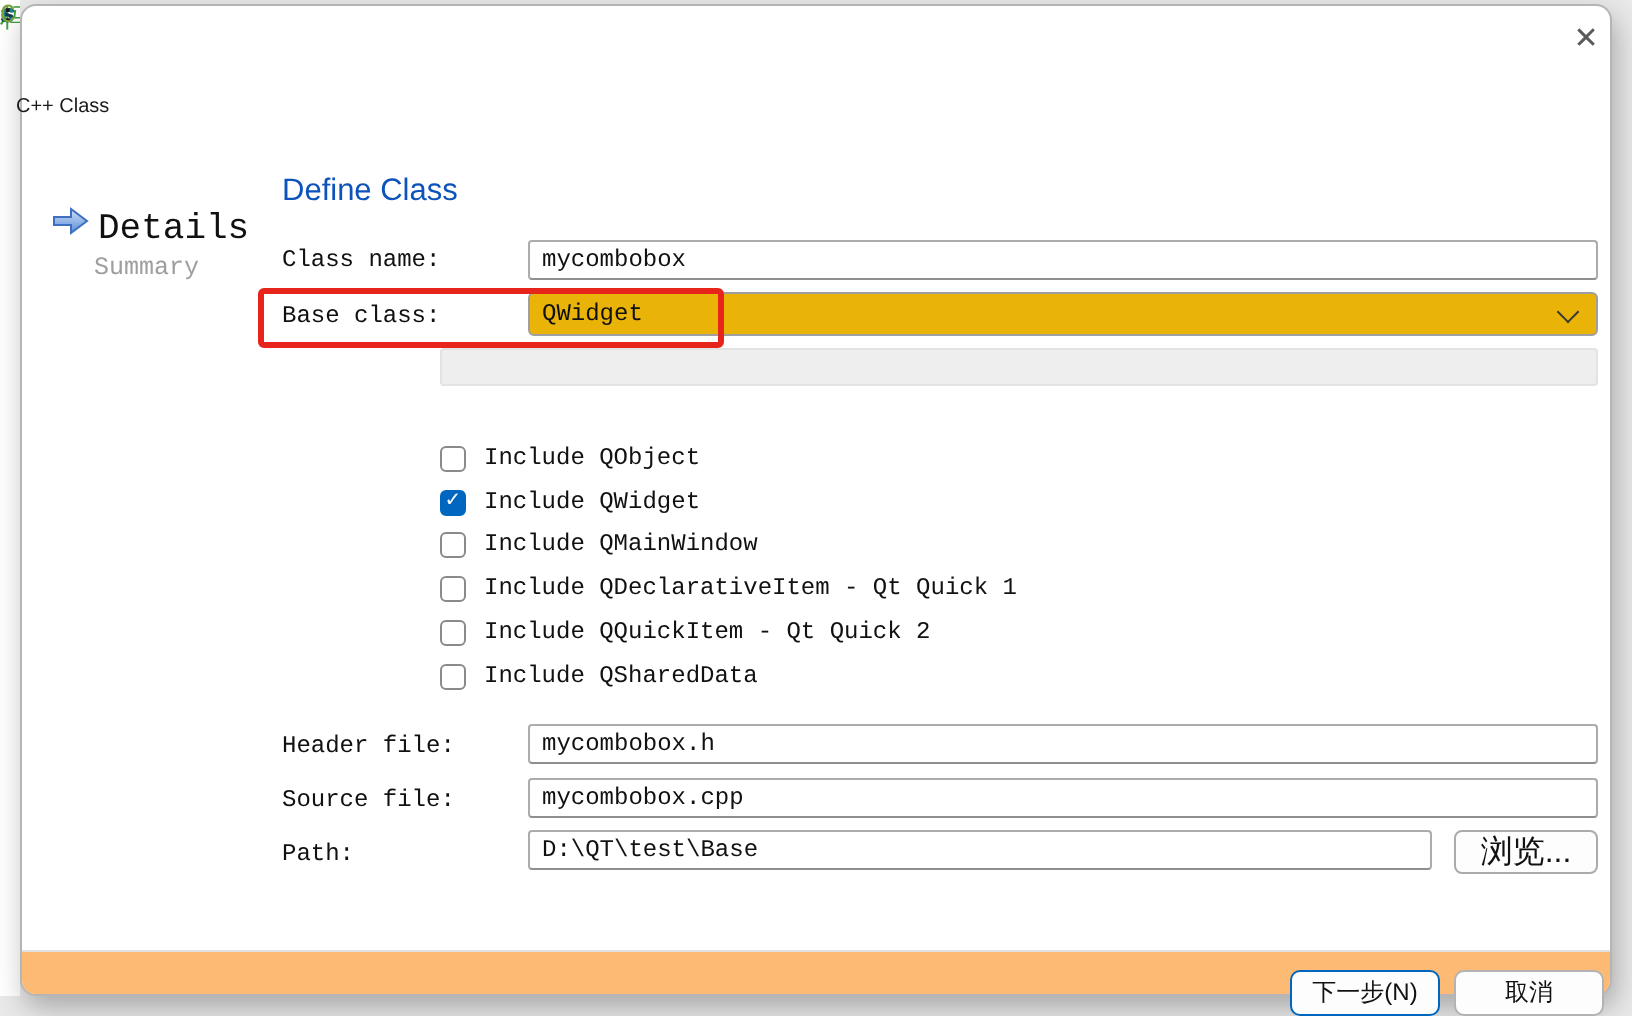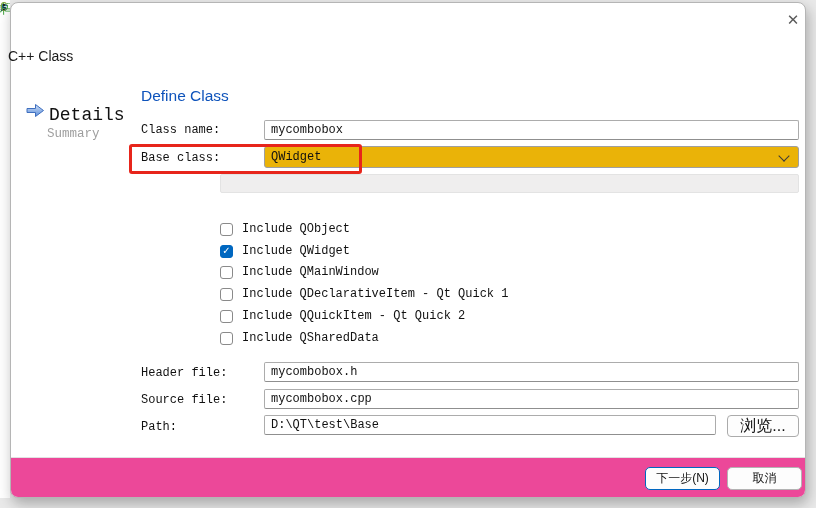--- a/index.html
+++ b/index.html
@@ -15,21 +15,21 @@
   .frag-4 { left:2;  top:242; color:#7ea33c; }
 
   .dialog { position:absolute; left:10px; top:2px; width:796px; height:496px;
             background:#ffffff; border:1px solid #b5b5b5; border-radius:8px;
             box-shadow:2px 6px 14px rgba(0,0,0,0.28); z-index:2; }
 
   .close-btn { position:absolute; left:770px; top:5px; width:24px; height:24px;
                background:transparent; border:none; color:#5a5a5a; font-size:15px;
                line-height:24px; text-align:center; cursor:pointer; font-family:"Liberation Sans",sans-serif; }
 
-  .wiz-title { position:absolute; left:-3px; top:45px; font-size:14px; color:#1a1a1a; white-space:nowrap; }
+  .wiz-title { position:absolute; left:-3px; top:45px; font-size:10px; color:#1a1a1a; white-space:nowrap; }
 
   .mono { font-family:"Liberation Mono","DejaVu Sans Mono",monospace; }
 
   .step-arrow { position:absolute; left:15px; top:100px; width:19px; height:15px; }
   .step-label-active { position:absolute; left:38px; top:102px; font-size:18px; color:#111; }
   .step-label-inactive { position:absolute; left:36px; top:124px; font-size:12.5px; color:#9e9e9e; }
 
   .heading { position:absolute; left:130px; top:84px; font-size:15.5px; color:#0e53bb; }
 
   .field-label { position:absolute; left:130px; font-size:12px; color:#111; white-space:nowrap; }
@@ -61,22 +61,22 @@
             background:#fff; margin-right:9px; flex:0 0 auto;
             display:flex; align-items:center; justify-content:center;
             font-size:10px; line-height:1; color:transparent; }
   .cb-row.checked .cb-box { background:#0067c0; border-color:#0067c0; color:#fff; }
   .cb-label { font-size:12px; color:#111; white-space:pre; }
 
   .browse-btn { position:absolute; left:716px; top:412px; width:72px; height:22px;
                 background:#fdfdfd; border:1px solid #ababab; border-radius:4px;
                 font-size:16px; color:#111; text-align:center; cursor:pointer; }
 
-  .footer { position:absolute; left:0; bottom:0; width:794px; height:40px;
-            background:#ec4899; border-top:1px solid #e1e1e1;
+  .footer { position:absolute; left:0; bottom:0; width:794px; height:22px;
+            background:#fdba74; border-top:1px solid #e1e1e1;
             border-radius:0 0 7px 7px; }
   .btn { position:absolute; top:9px; height:23px; background:#fdfdfd;
          border-radius:5px; font-size:12px; color:#111; cursor:pointer; }
   .btn-next { left:634px; width:75px; border:1px solid #0067c0; }
   .btn-cancel { left:716px; width:75px; border:1px solid #b3b3b3; }
 </style>
 </head>
 <body>
 
 <div class="bg-left">

